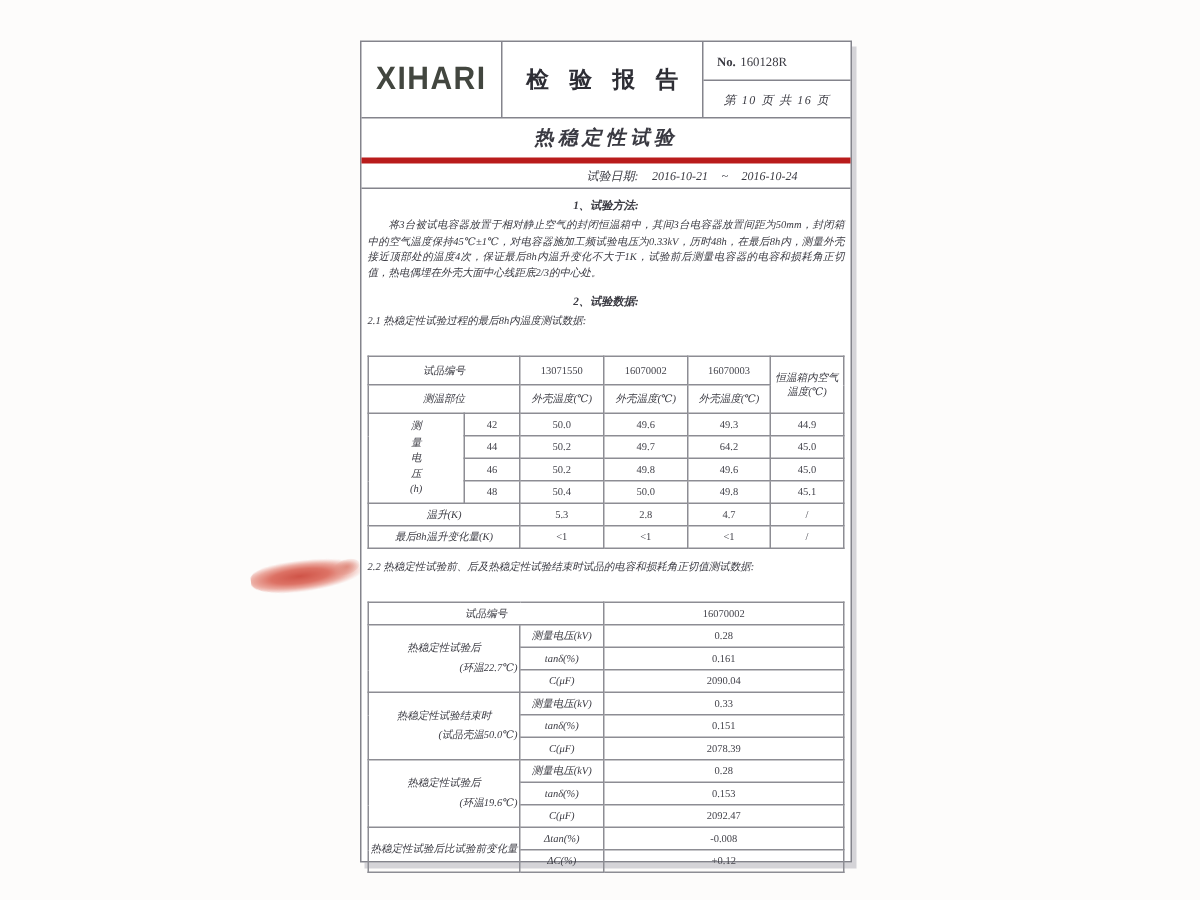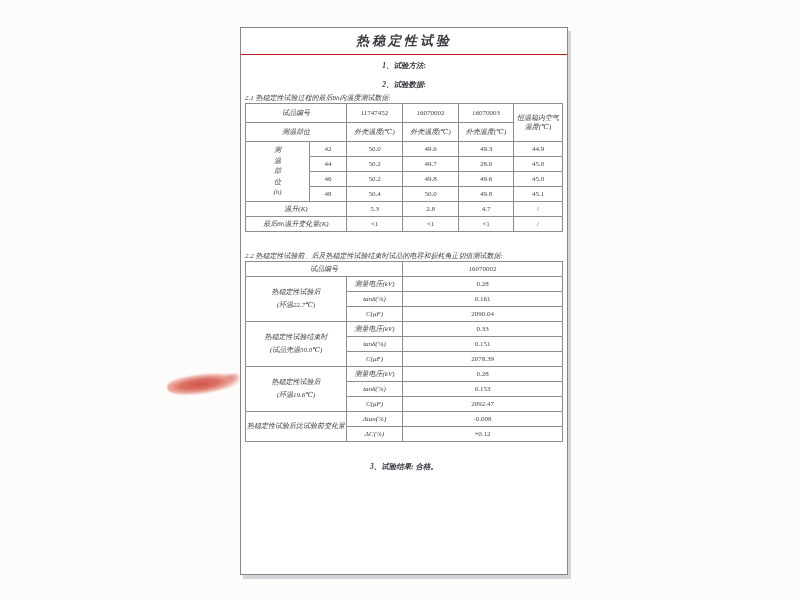--- a/index.html
+++ b/index.html
@@ -12,109 +12,133 @@
   .logo-cell{width:93px;border-right:1px solid #84848c;display:flex;align-items:center;justify-content:center;}
   .logo{font-family:"Liberation Sans","DejaVu Sans",sans-serif;font-weight:800;font-size:20px;
         letter-spacing:1px;color:#42463f;transform:scaleY(1.08);}
   .title-cell{width:133px;border-right:1px solid #84848c;display:flex;align-items:center;justify-content:center;}
   .rpt-title{font-size:15px;font-weight:bold;letter-spacing:5px;color:#2e2e35;padding-left:5px;}
   .no-cell{flex:1;display:flex;flex-direction:column;font-size:8.5px;}
   .no-row{height:25px;border-bottom:1px solid #84848c;display:flex;align-items:center;padding-left:9px;gap:3px;}
   .no-label{font-weight:bold;}
   .pg-row{flex:1;display:flex;align-items:center;justify-content:center;font-size:8px;letter-spacing:1px;font-style:italic;}
   
-  .title-row{height:26px;border-bottom:1px solid #b91c1c;display:flex;align-items:center;justify-content:center;
+  .title-row{height:26px;border-bottom:4px solid #b91c1c;display:flex;align-items:center;justify-content:center;
              font-size:13px;font-weight:bold;letter-spacing:3px;font-style:italic;}
   .date-row{height:16px;border-bottom:1px solid #84848c;display:flex;align-items:center;
             font-size:8px;padding-left:150px;gap:9px;font-style:italic;}
   
   .body{padding:0 4px;}
   .h1{font-size:7.5px;font-weight:bold;font-style:italic;margin-top:6px;text-align:center;}
   .para{font-size:7px;line-height:1.5;text-indent:2em;text-align:justify;font-style:italic;margin-top:3px;}
   .cap{font-size:7px;font-style:italic;margin-top:3px;}
   .s2h{margin-top:9px;font-style:italic;}
   .s3h{margin-top:20px;}
-  table.t{border-collapse:collapse;width:100%;table-layout:fixed;margin-top:0;}
+  table.t{border-collapse:collapse;width:100%;table-layout:fixed;margin-top:18px;}
   table.t td{border:1px solid #8d8d94;text-align:center;vertical-align:middle;
              font-size:7px;padding:1px 1px;height:12px;line-height:1.2;font-style:italic;color:#3a3a42;}
   table.t td.num{font-style:normal;color:#45454d;}
   table.t1 tr.hdr1 td{height:16px;}
   .vtext{width:1.2em;margin:0 auto;word-break:break-all;line-height:1.5;}
   .glab div{line-height:1.4;}
-  .glab .sub{margin-top:3px;}
+  .glab .sub{margin-top:3px;text-align:right;}
   
   .smudge{position:absolute;left:167px;top:372px;width:78px;height:22px;transform:rotate(-7deg);
           background:radial-gradient(ellipse 55% 48% at 42% 52%,#cf5347 0%,#dd7265 45%,#eba89e 72%,rgba(240,200,195,0) 100%);
           border-radius:50% 60% 55% 50%;filter:blur(.4px);}
   .smudge2{position:absolute;left:222px;top:373px;width:18px;height:10px;transform:rotate(-18deg);
           background:radial-gradient(ellipse,#e08d80 0%,rgba(240,200,195,0) 80%);border-radius:50%;}
   .red-dot{position:absolute;left:328px;top:96px;width:5px;height:3px;background:#c75045;border-radius:50%;opacity:.85;}
 </style>
 </head>
 <body>
 
 <div class="stage">
 
   <div class="smudge"></div>
   <div class="smudge2"></div>
   <div class="red-dot"></div>
 
   <div class="doc">
 
+    <div class="hdr">
+      <div class="logo-cell">
+        <span class="logo">XIHARI</span>
+      </div>
+      <div class="title-cell">
+        <span class="rpt-title">检 验 报 告</span>
+      </div>
+      <div class="no-cell">
+        <div class="no-row">
+          <span class="no-label">No.</span>
+          <span>160128R</span>
+        </div>
+        <div class="pg-row">
+          <span>第 10 页 共 16 页</span>
+        </div>
+      </div>
+    </div>
 
     <div class="title-row">
       <span>热稳定性试验</span>
     </div>
 
+    <div class="date-row">
+      <span>试验日期:</span>
+      <span class="num">2016-10-21</span>
+      <span>~</span>
+      <span class="num">2016-10-24</span>
+    </div>
 
     <div class="body">
 
       <div class="h1">1、试验方法:</div>
+      <div class="para">将3台被试电容器放置于相对静止空气的封闭恒温箱中，其间3台电容器放置间距为50mm，封闭箱中的空气温度保持45℃±1℃，对电容器施加工频试验电压为0.33kV，历时48h，在最后8h内，测量外壳接近顶部处的温度4次，保证最后8h内温升变化不大于1K，试验前后测量电容器的电容和损耗角正切值，热电偶埋在外壳大面中心线距底2/3的中心处。</div>
 
       <div class="h1 s2h">2、试验数据:</div>
       <div class="cap">2.1 热稳定性试验过程的最后8h内温度测试数据:</div>
 
       <table class="t t1">
         <colgroup>
             <col style="width:64px">
             <col style="width:37px">
             <col style="width:56px">
             <col style="width:56px">
             <col style="width:55px">
             <col>
           </colgroup>
         <tbody>
             <tr class="hdr1">
           <td colspan="2">试品编号</td>
-          <td class="num">11747452</td>
+          <td class="num">13071550</td>
           <td class="num">16070002</td>
           <td class="num">16070003</td>
           <td rowspan="2">恒温箱内空气温度(℃)</td>
         </tr>
         <tr class="hdr1">
           <td colspan="2">测温部位</td>
           <td>外壳温度(℃)</td>
           <td>外壳温度(℃)</td>
           <td>外壳温度(℃)</td>
         </tr>
         <tr>
           <td rowspan="4">
-                <div class="vtext">测温部位(h)</div>
+                <div class="vtext">测量电压(h)</div>
               </td>
           <td class="num">42</td>
           <td class="num">50.0</td>
           <td class="num">49.6</td>
           <td class="num">49.3</td>
           <td class="num">44.9</td>
         </tr>
         <tr>
           <td class="num">44</td>
           <td class="num">50.2</td>
           <td class="num">49.7</td>
-          <td class="num">28.0</td>
+          <td class="num">64.2</td>
           <td class="num">45.0</td>
         </tr>
         <tr>
           <td class="num">46</td>
           <td class="num">50.2</td>
           <td class="num">49.8</td>
           <td class="num">49.6</td>
           <td class="num">45.0</td>
         </tr>
         <tr>
@@ -134,21 +158,21 @@
         <tr>
           <td colspan="2">最后8h温升变化量(K)</td>
           <td class="num">&lt;1</td>
           <td class="num">&lt;1</td>
           <td class="num">&lt;1</td>
           <td class="num">/</td>
         </tr>
       </tbody>
         </table>
 
-      <div class="cap" style="margin-top:19px">2.2 热稳定性试验前、后及热稳定性试验结束时试品的电容和损耗角正切值测试数据:</div>
+      <div class="cap" style="margin-top:7px">2.2 热稳定性试验前、后及热稳定性试验结束时试品的电容和损耗角正切值测试数据:</div>
 
       <table class="t t2">
         <colgroup>
             <col style="width:101px">
             <col style="width:56px">
             <col>
           </colgroup>
         <tbody>
             <tr>
           <td colspan="2">试品编号</td>

